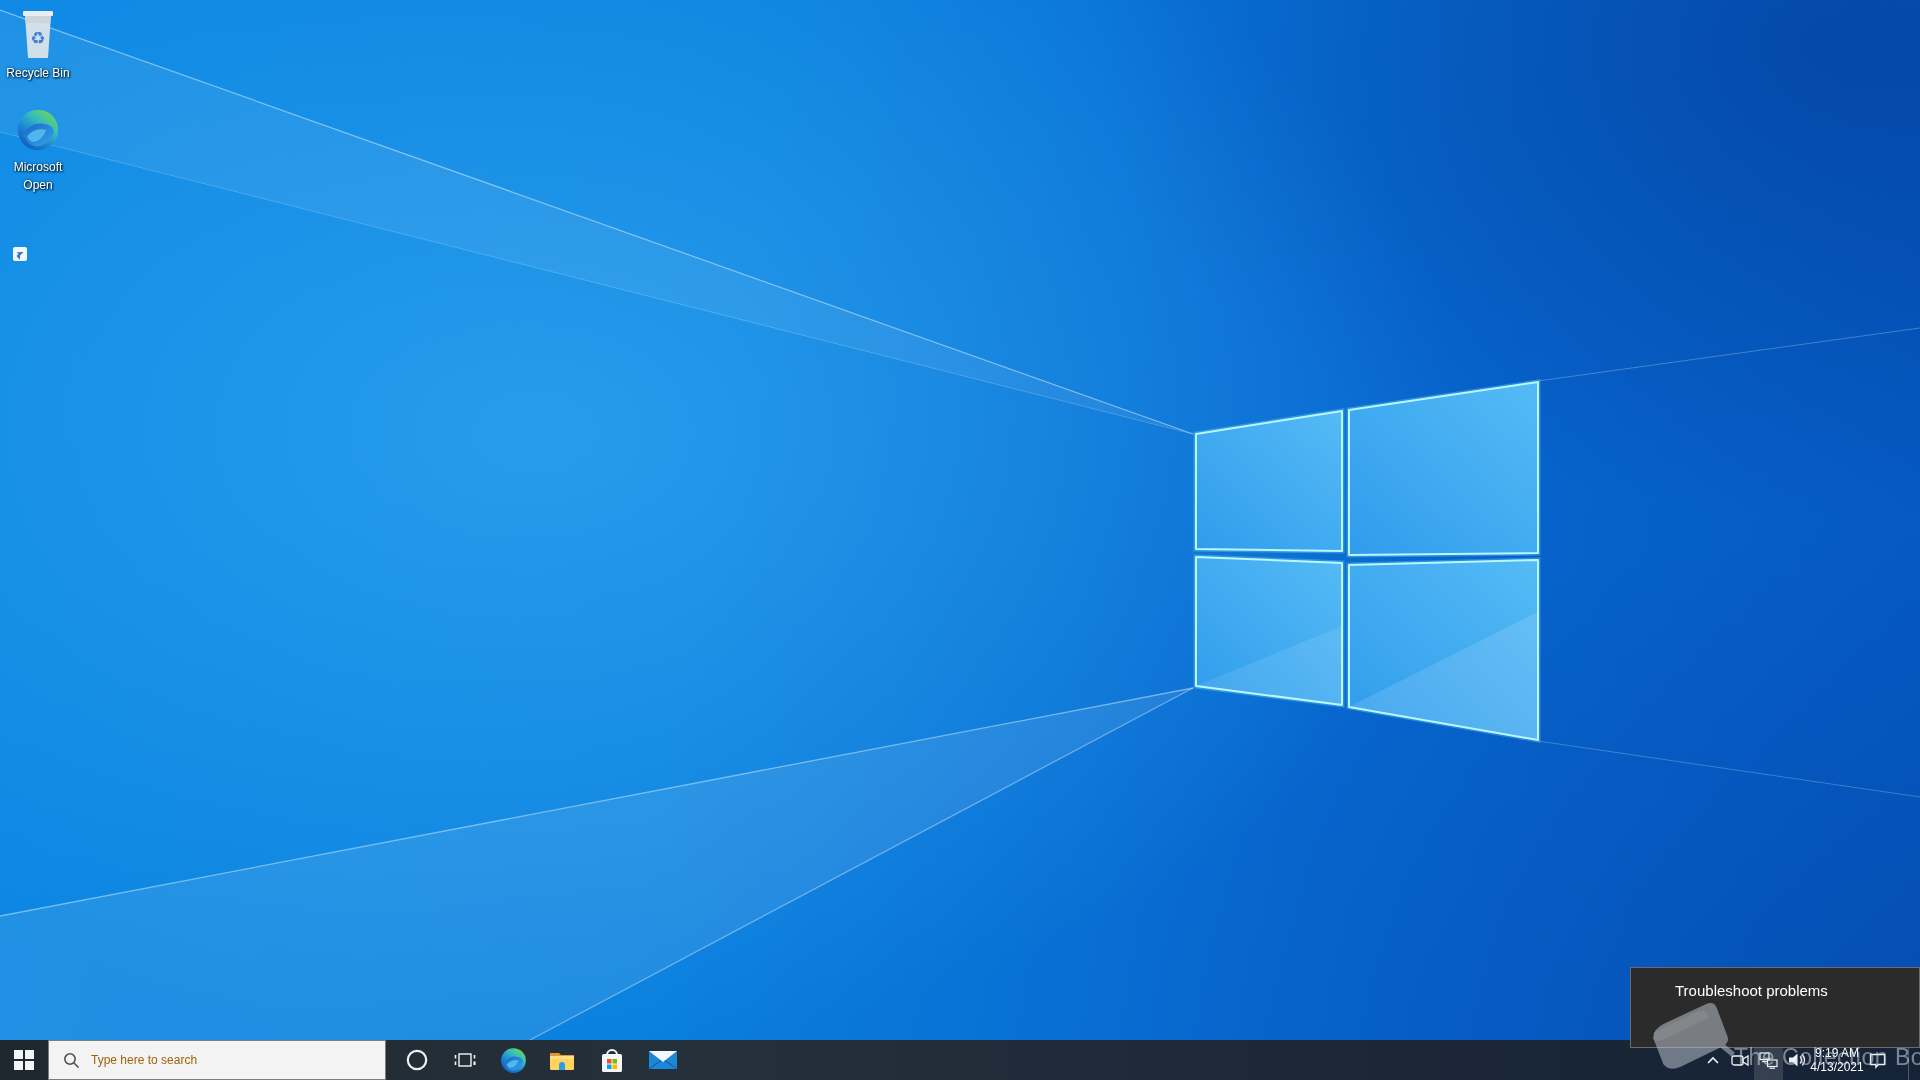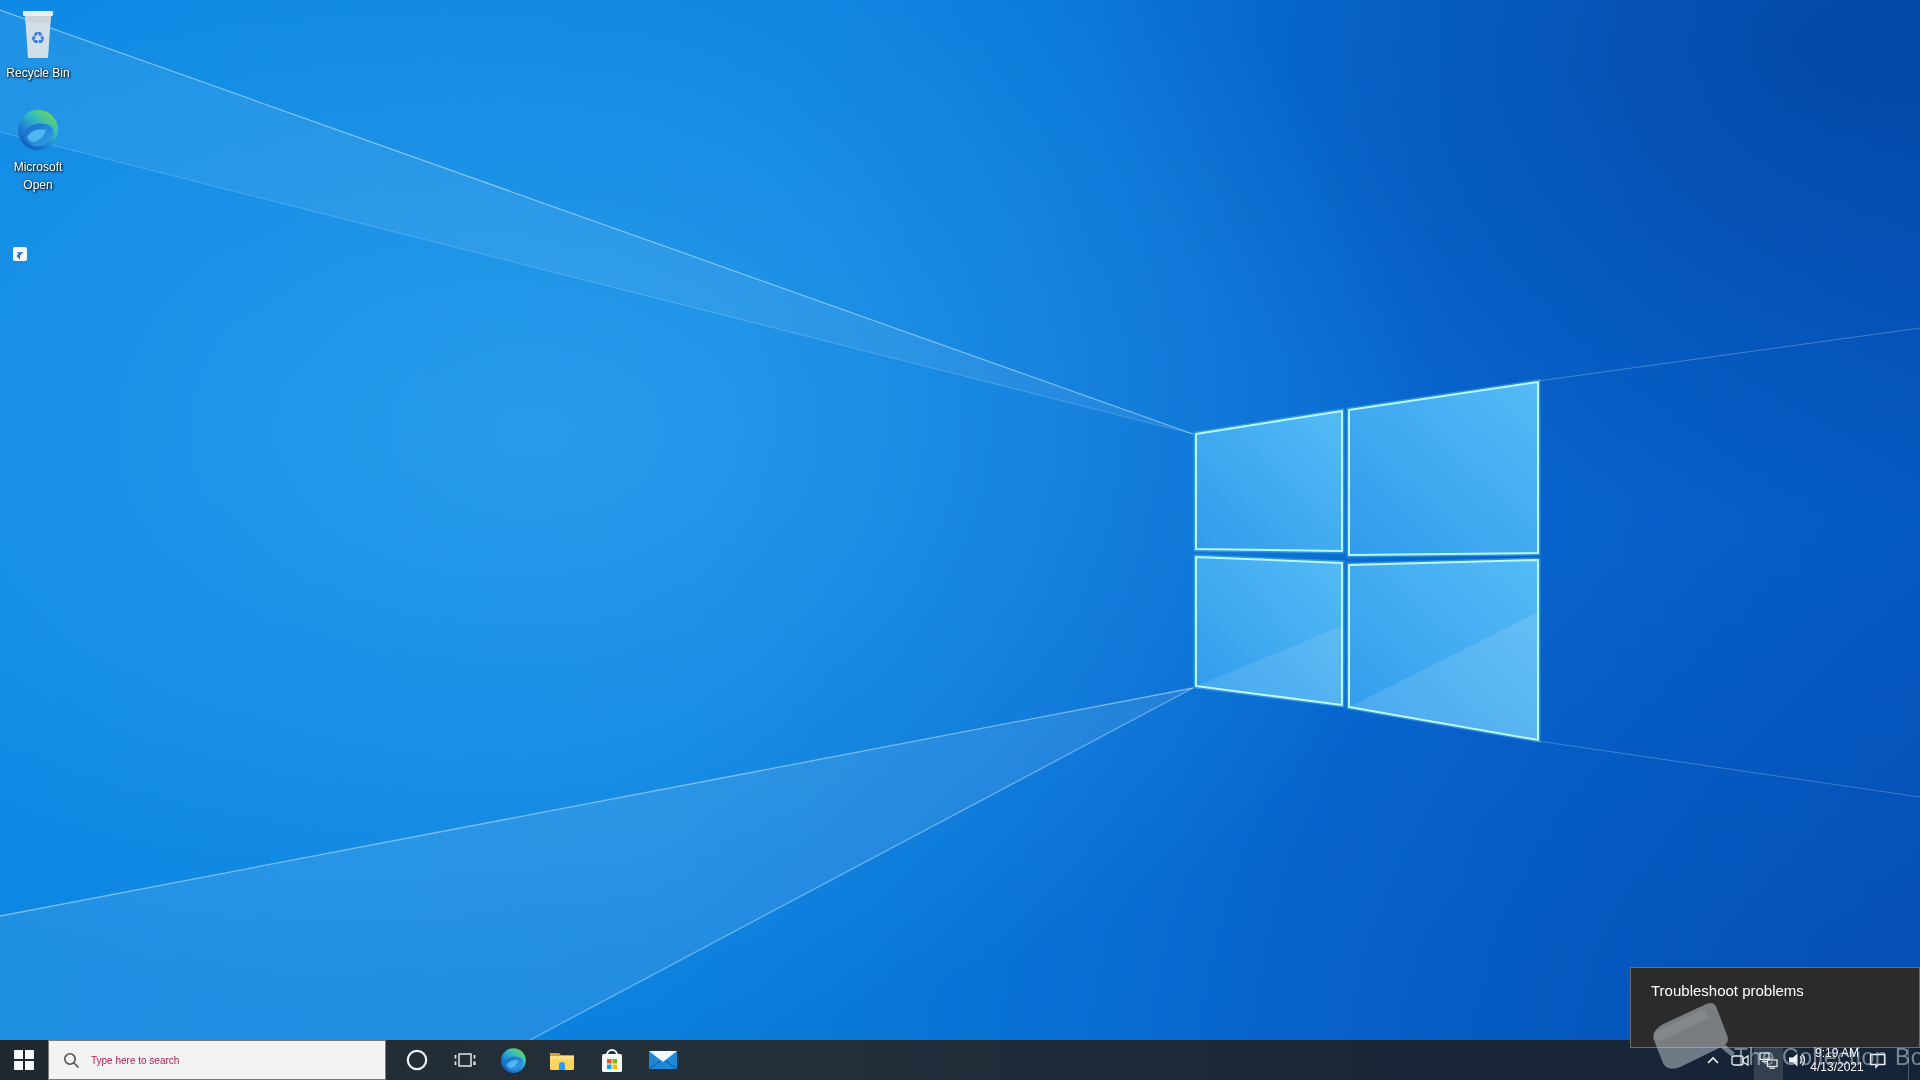--- a/index.html
+++ b/index.html
@@ -32,35 +32,35 @@
     position:absolute;left:0;top:1040px;width:1920px;height:40px;
     background:linear-gradient(90deg,#20282f 0%,#24303a 35%,#1b2737 72%,#152338 100%);
     z-index:5;
   }
   .tb-btn{position:absolute;top:0;height:40px;display:flex;align-items:center;justify-content:center;}
   .searchbox{
     position:absolute;left:48px;top:0;width:338px;height:40px;
     background:#f3f3f3;border:1px solid #7c7c7c;box-sizing:border-box;
     display:flex;align-items:center;gap:11px;padding-left:14px;
   }
-  .searchbox .stext{color:#be185d;font-size:10px;}
+  .searchbox .stext{color:#a16207;font-size:12px;}
   .tray-highlight{background:rgba(255,255,255,.13);}
   .clock{
     position:absolute;left:1806px;top:0;width:62px;height:40px;
     color:#fff;font-size:12px;line-height:14px;text-align:center;
     display:flex;flex-direction:column;justify-content:center;
   }
   .show-desktop{position:absolute;left:1908px;top:0;width:12px;height:40px;border-left:1px solid rgba(255,255,255,.25);}
   
   .ctx-menu{
     position:absolute;left:1630px;top:967px;width:290px;height:81px;
     background:#2b2b2b;border:1px solid rgba(160,160,160,.55);box-sizing:border-box;
     padding-top:7px;z-index:10;
   }
-  .ctx-item{height:32px;line-height:32px;padding-left:20px;color:#ffffff;font-size:15px;cursor:default;}
+  .ctx-item{height:32px;line-height:32px;padding-left:44px;color:#ffffff;font-size:15px;cursor:default;}
   
   .watermark{position:absolute;z-index:20;pointer-events:none;}
   .wm-text{
     position:absolute;left:1734px;top:1044px;font-size:23px;letter-spacing:.5px;
     color:#cfd7de;opacity:.55;white-space:nowrap;
   }
   .wm-book{position:absolute;left:1645px;top:1000px;opacity:.5;transform:rotate(-15deg);}
 </style>
 </head>
 <body>

